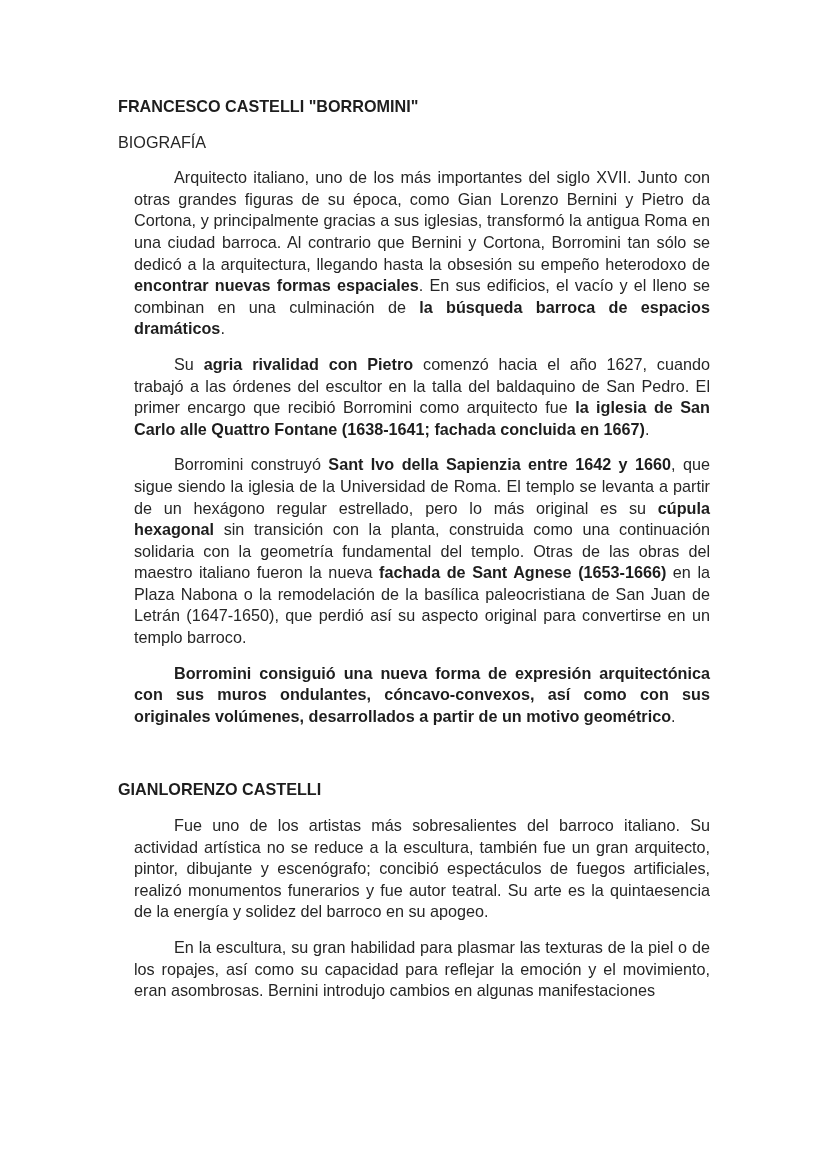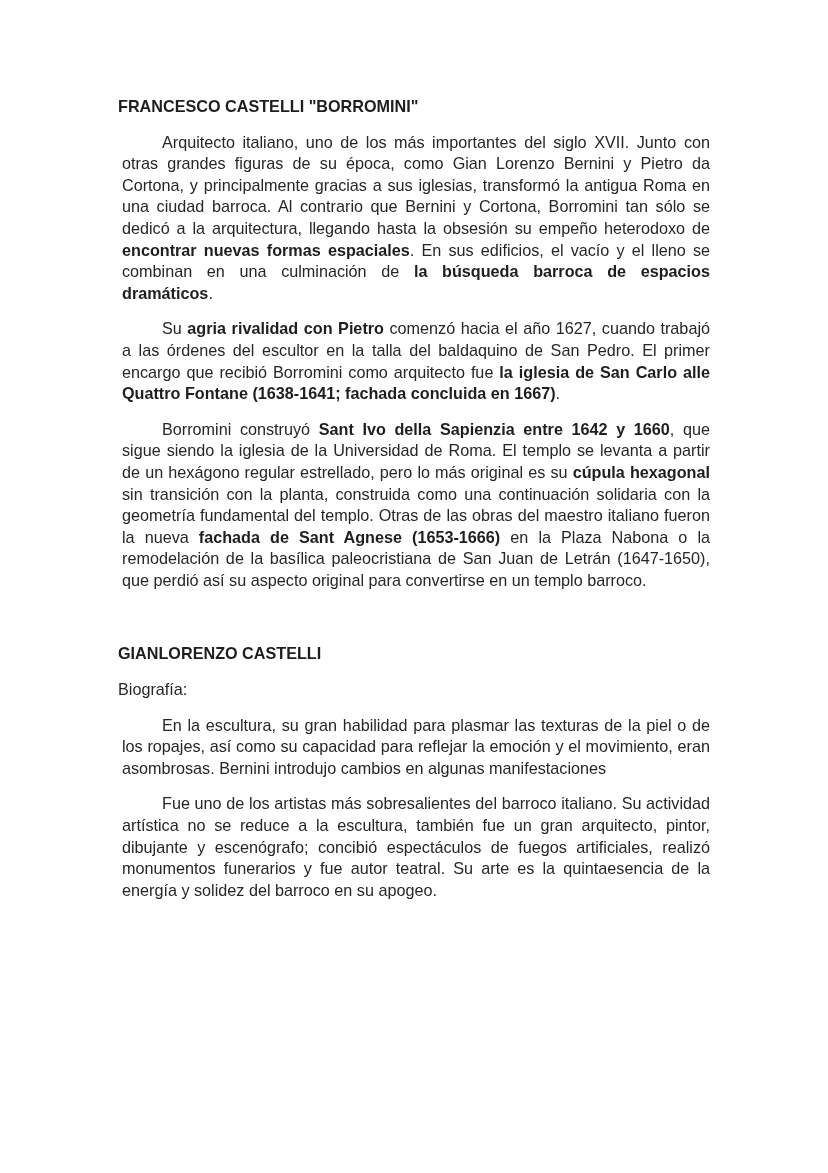--- a/index.html
+++ b/index.html
@@ -22,43 +22,44 @@
   }
   .heading {
     font-weight: bold;
     margin: 0 0 14px 0;
     color: #1e1e1e;
   }
   .subheading {
     margin: 0 0 14px 0;
   }
   p.para {
-    margin: 0 0 14px 4px;
+    margin: 0 0 14px 16px;
     text-align: justify;
     text-indent: 40px;
   }
   p.para b { font-weight: bold; color: #1e1e1e; }
   .gap { height: 38px; }
 </style>
 </head>
 <body>
 
 <div class="page">
   <div class="content">
 
     <div>
       <div class="heading">FRANCESCO CASTELLI "BORROMINI"</div>
+      <div class="subheading">BIOGRAFÍA</div>
       <p class="para"><span>Arquitecto italiano, uno de los más importantes del siglo XVII. Junto con otras grandes figuras de su época, como Gian Lorenzo Bernini y Pietro da Cortona, y principalmente gracias a sus iglesias, transformó la antigua Roma en una ciudad barroca. Al contrario que Bernini y Cortona, Borromini tan sólo se dedicó a la arquitectura, llegando hasta la obsesión su empeño heterodoxo de </span><b>encontrar nuevas formas espaciales</b><span>. En sus edificios, el vacío y el lleno se combinan en una culminación de </span><b>la búsqueda barroca de espacios dramáticos</b><span>.</span></p>
       <p class="para"><span>Su </span><b>agria rivalidad con Pietro</b><span> comenzó hacia el año 1627, cuando trabajó a las órdenes del escultor en la talla del baldaquino de San Pedro. El primer encargo que recibió Borromini como arquitecto fue </span><b>la iglesia de San Carlo alle Quattro Fontane (1638-1641; fachada concluida en 1667)</b><span>.</span></p>
       <p class="para"><span>Borromini construyó </span><b>Sant Ivo della Sapienzia entre 1642 y 1660</b><span>, que sigue siendo la iglesia de la Universidad de Roma. El templo se levanta a partir de un hexágono regular estrellado, pero lo más original es su </span><b>cúpula hexagonal</b><span> sin transición con la planta, construida como una continuación solidaria con la geometría fundamental del templo. Otras de las obras del maestro italiano fueron la nueva </span><b>fachada de Sant Agnese (1653-1666)</b><span> en la Plaza Nabona o la remodelación de la basílica paleocristiana de San Juan de Letrán (1647-1650), que perdió así su aspecto original para convertirse en un templo barroco.</span></p>
+      <p class="para"><b>Borromini consiguió una nueva forma de expresión arquitectónica con sus muros ondulantes, cóncavo-convexos, así como con sus originales volúmenes, desarrollados a partir de un motivo geométrico</b><span>.</span></p>
     </div>
 
     <div class="gap"></div>
 
     <div>
       <div class="heading">GIANLORENZO CASTELLI</div>
-      <div class="subheading">Biografía:</div>
+      <p class="para"><span>Fue uno de los artistas más sobresalientes del barroco italiano. Su actividad artística no se reduce a la escultura, también fue un gran arquitecto, pintor, dibujante y escenógrafo; concibió espectáculos de fuegos artificiales, realizó monumentos funerarios y fue autor teatral. Su arte es la quintaesencia de la energía y solidez del barroco en su apogeo.</span></p>
       <p class="para"><span>En la escultura, su gran habilidad para plasmar las texturas de la piel o de los ropajes, así como su capacidad para reflejar la emoción y el movimiento, eran asombrosas. Bernini introdujo cambios en algunas manifestaciones</span></p>
-      <p class="para"><span>Fue uno de los artistas más sobresalientes del barroco italiano. Su actividad artística no se reduce a la escultura, también fue un gran arquitecto, pintor, dibujante y escenógrafo; concibió espectáculos de fuegos artificiales, realizó monumentos funerarios y fue autor teatral. Su arte es la quintaesencia de la energía y solidez del barroco en su apogeo.</span></p>
     </div>
 
   </div>
 </div>
 
 </body></html>

